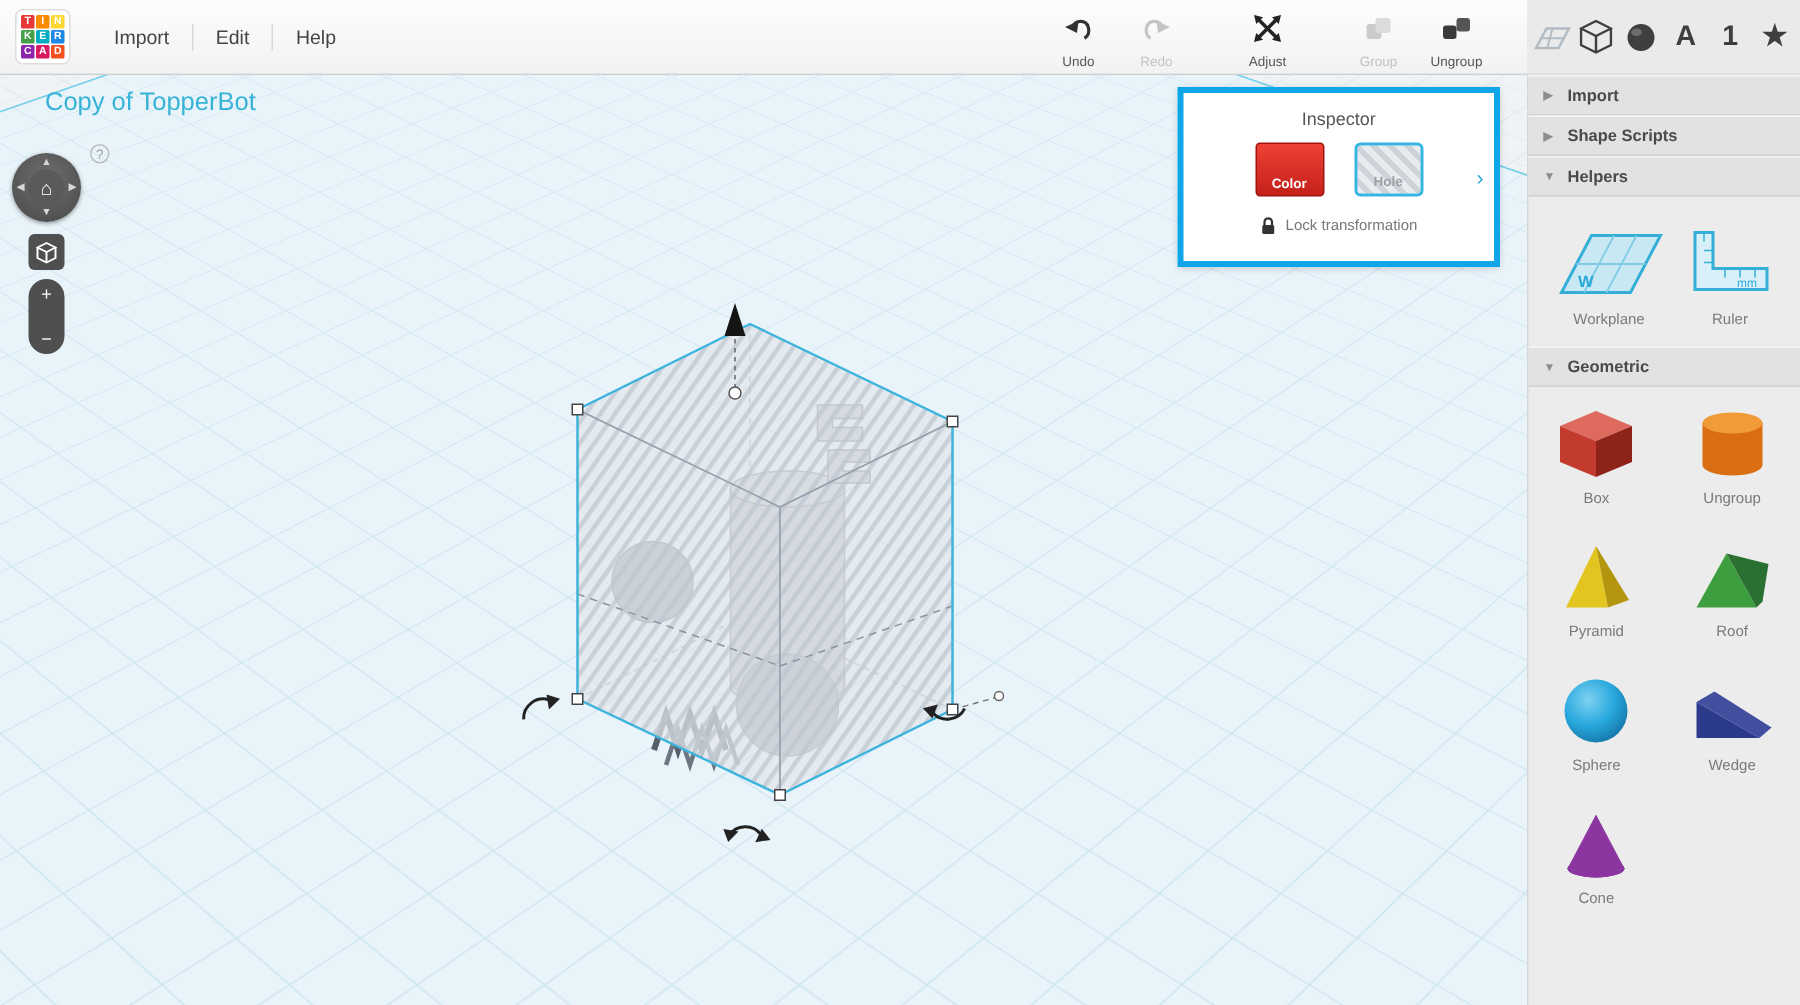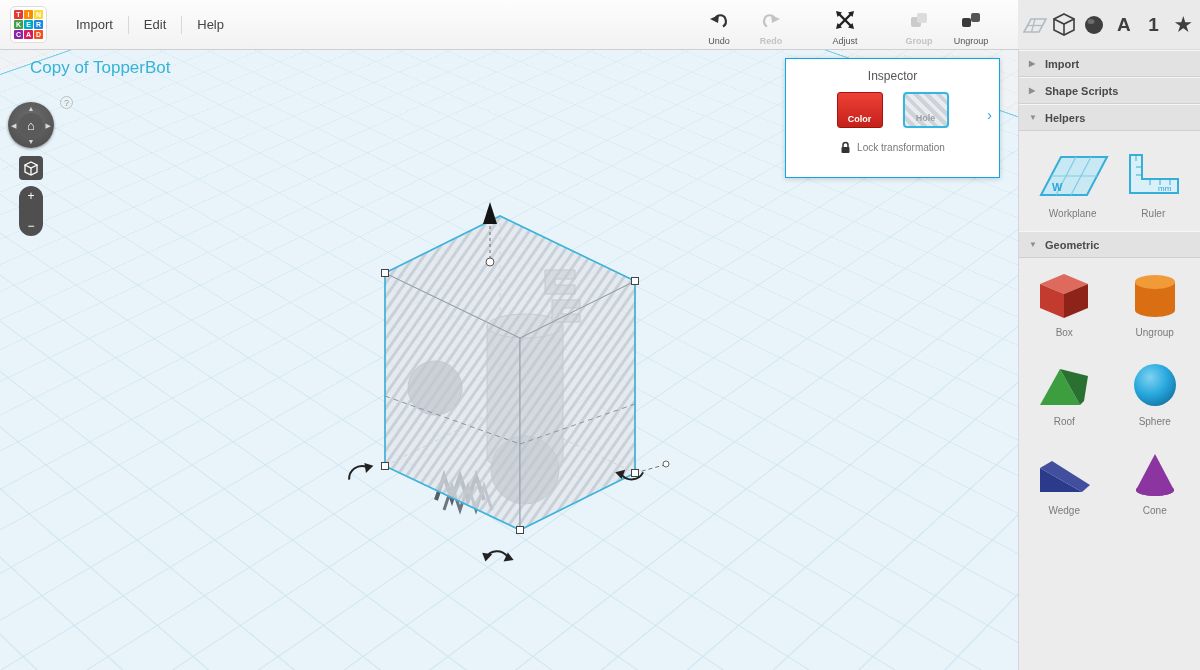--- a/index.html
+++ b/index.html
@@ -29,21 +29,21 @@
   .lc0{background:#e53935}.lc1{background:#fb8c00}.lc2{background:#fdd835}
   .lc3{background:#43a047}.lc4{background:#00acc1}.lc5{background:#1e88e5}
   .lc6{background:#8e24aa}.lc7{background:#d81b60}.lc8{background:#f4511e}
   .menus{display:flex; align-items:center; font-size:13px; color:#444; height:100%;}
   .menu-item{padding:0 15px; cursor:pointer; display:flex; align-items:center; height:100%;}
   .menu-sep{width:1px; height:18px; background:#d8d8d8;}
   .tools{margin-left:auto; display:flex; align-items:flex-start; padding-right:24px; gap:6px;}
   .tool{display:flex; flex-direction:column; align-items:center; width:46px; cursor:pointer; padding-top:6px;}
   .tool svg{height:20px; width:20px;}
   .tlabel{font-size:9px; color:#555; margin-top:2px;}
-  .tool.disabled{cursor:default;font-weight:bold;}
+  .tool.disabled{cursor:default;}
   .tool.disabled .tlabel{color:#c3c3c3;}
   .gap-l{margin-left:22px;}
 
   
   .cat-strip{
     position:absolute; right:0; top:0; width:182px; height:50px;
     background:#eaeaea; border-bottom:1px solid #dcdcdc;
     display:flex; align-items:center; justify-content:space-evenly; z-index:5;
   }
   .cat{cursor:pointer; display:flex; align-items:center; justify-content:center; width:26px; height:30px;}
@@ -120,21 +120,21 @@
     display:flex; flex-direction:column; align-items:center; justify-content:space-between;
     padding:4px 0; cursor:pointer;
   }
   .zoom-pill span{line-height:1;}
 
   .model-svg{position:absolute; left:340px; top:128px; width:330px; height:400px; z-index:2; cursor:move;}
 
   
   .inspector{
     position:absolute; top:8px; right:18px; width:215px; height:120px; background:#fff;
-    border:1px solid #0ea5e9; box-shadow:0 1px 5px rgba(0,0,0,.18); z-index:6;
+    border:4px solid #0ea5e9; box-shadow:0 1px 5px rgba(0,0,0,.18); z-index:6;
   }
   .inspector-title{text-align:center; font-size:12px; color:#555; margin-top:10px;}
   .swatches{display:flex; justify-content:center; gap:20px; margin-top:9px;}
   .swatch{width:46px; height:36px; border-radius:3px; position:relative; cursor:pointer;
           display:flex; align-items:flex-end; justify-content:center;}
   .swatch.color-swatch{background:linear-gradient(#ee4035,#c4211b); border:1px solid #9f140f;}
   .swatch-label{font-size:9px; font-weight:bold; color:#fff; margin-bottom:3px;}
   .swatch.hole-swatch{
     background:repeating-linear-gradient(45deg,#e9ebee 0 4px,#ced3d9 4px 8px);
     border:2px solid #35b6e0; border-radius:4px;
@@ -476,20 +476,27 @@
     </div>
     <div class="shape-item">
       <svg width="56" height="52" viewBox="0 0 56 52">
         <path d="M8,12 L8,40 A20,7 0 0 0 48,40 L48,12 Z" fill="#d96f12"></path>
         <ellipse cx="28" cy="12" rx="20" ry="7" fill="#f09a38"></ellipse>
       </svg>
       <span class="shape-label">Ungroup</span>
     </div>
     <div class="shape-item">
       <svg width="56" height="52" viewBox="0 0 56 52">
+        <polygon points="28,5 8,46 36,46" fill="#e3c51f"></polygon>
+        <polygon points="28,5 36,46 50,41" fill="#b3950e"></polygon>
+      </svg>
+      <span class="shape-label">Pyramid</span>
+    </div>
+    <div class="shape-item">
+      <svg width="56" height="52" viewBox="0 0 56 52">
         <polygon points="4,46 24,10 44,46" fill="#3d9e3f"></polygon>
         <polygon points="24,10 52,17 48,42 44,46" fill="#2a7030"></polygon>
       </svg>
       <span class="shape-label">Roof</span>
     </div>
     <div class="shape-item">
       <svg width="56" height="52" viewBox="0 0 56 52">
         <defs>
           <radialGradient id="sphg" cx="38%" cy="32%" r="75%">
             <stop offset="0%" stop-color="#7fd2f2"></stop>

